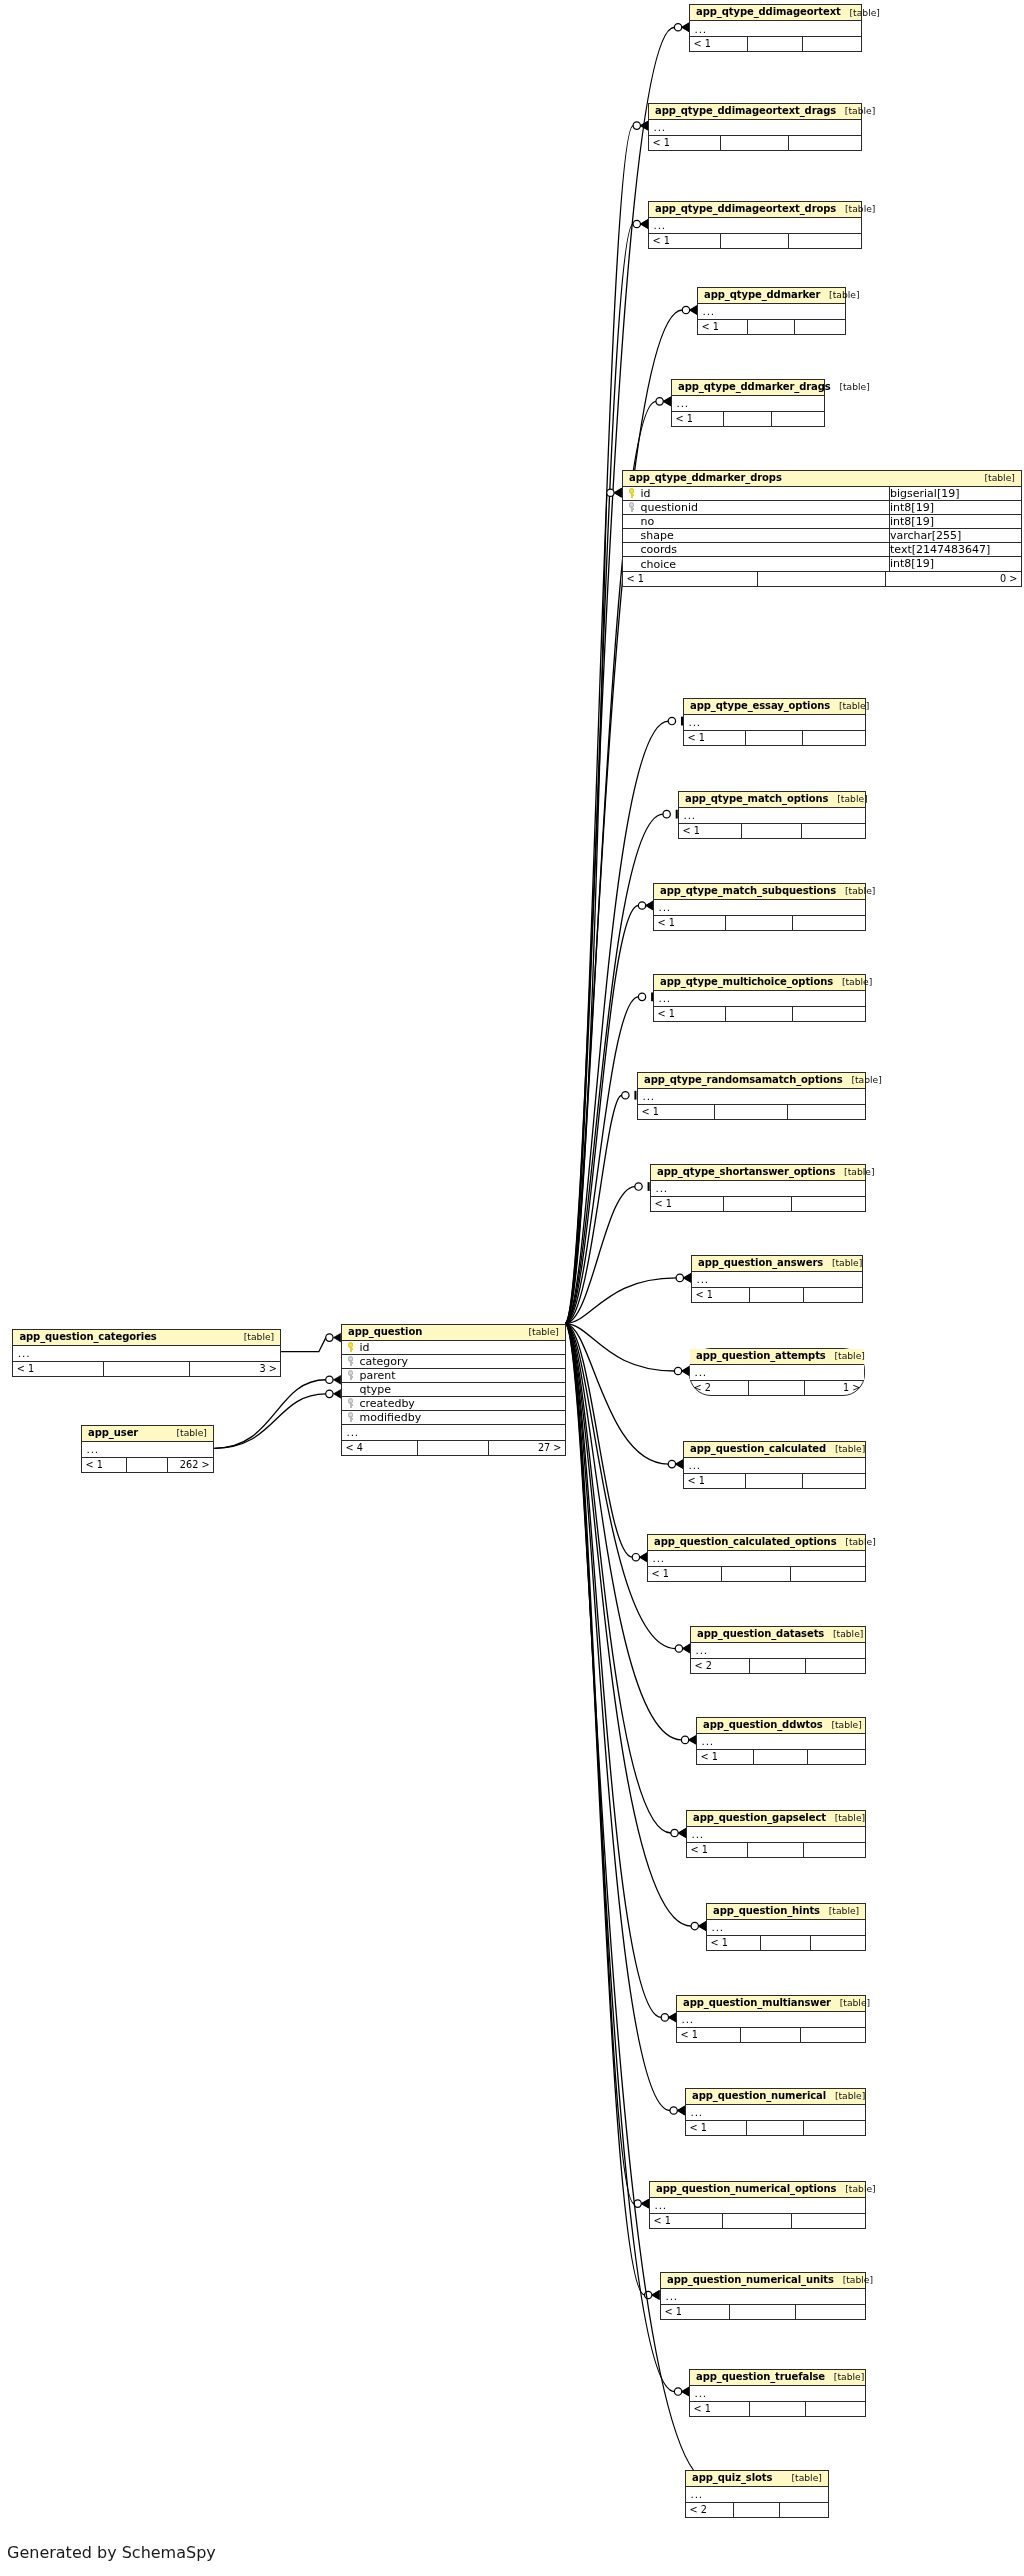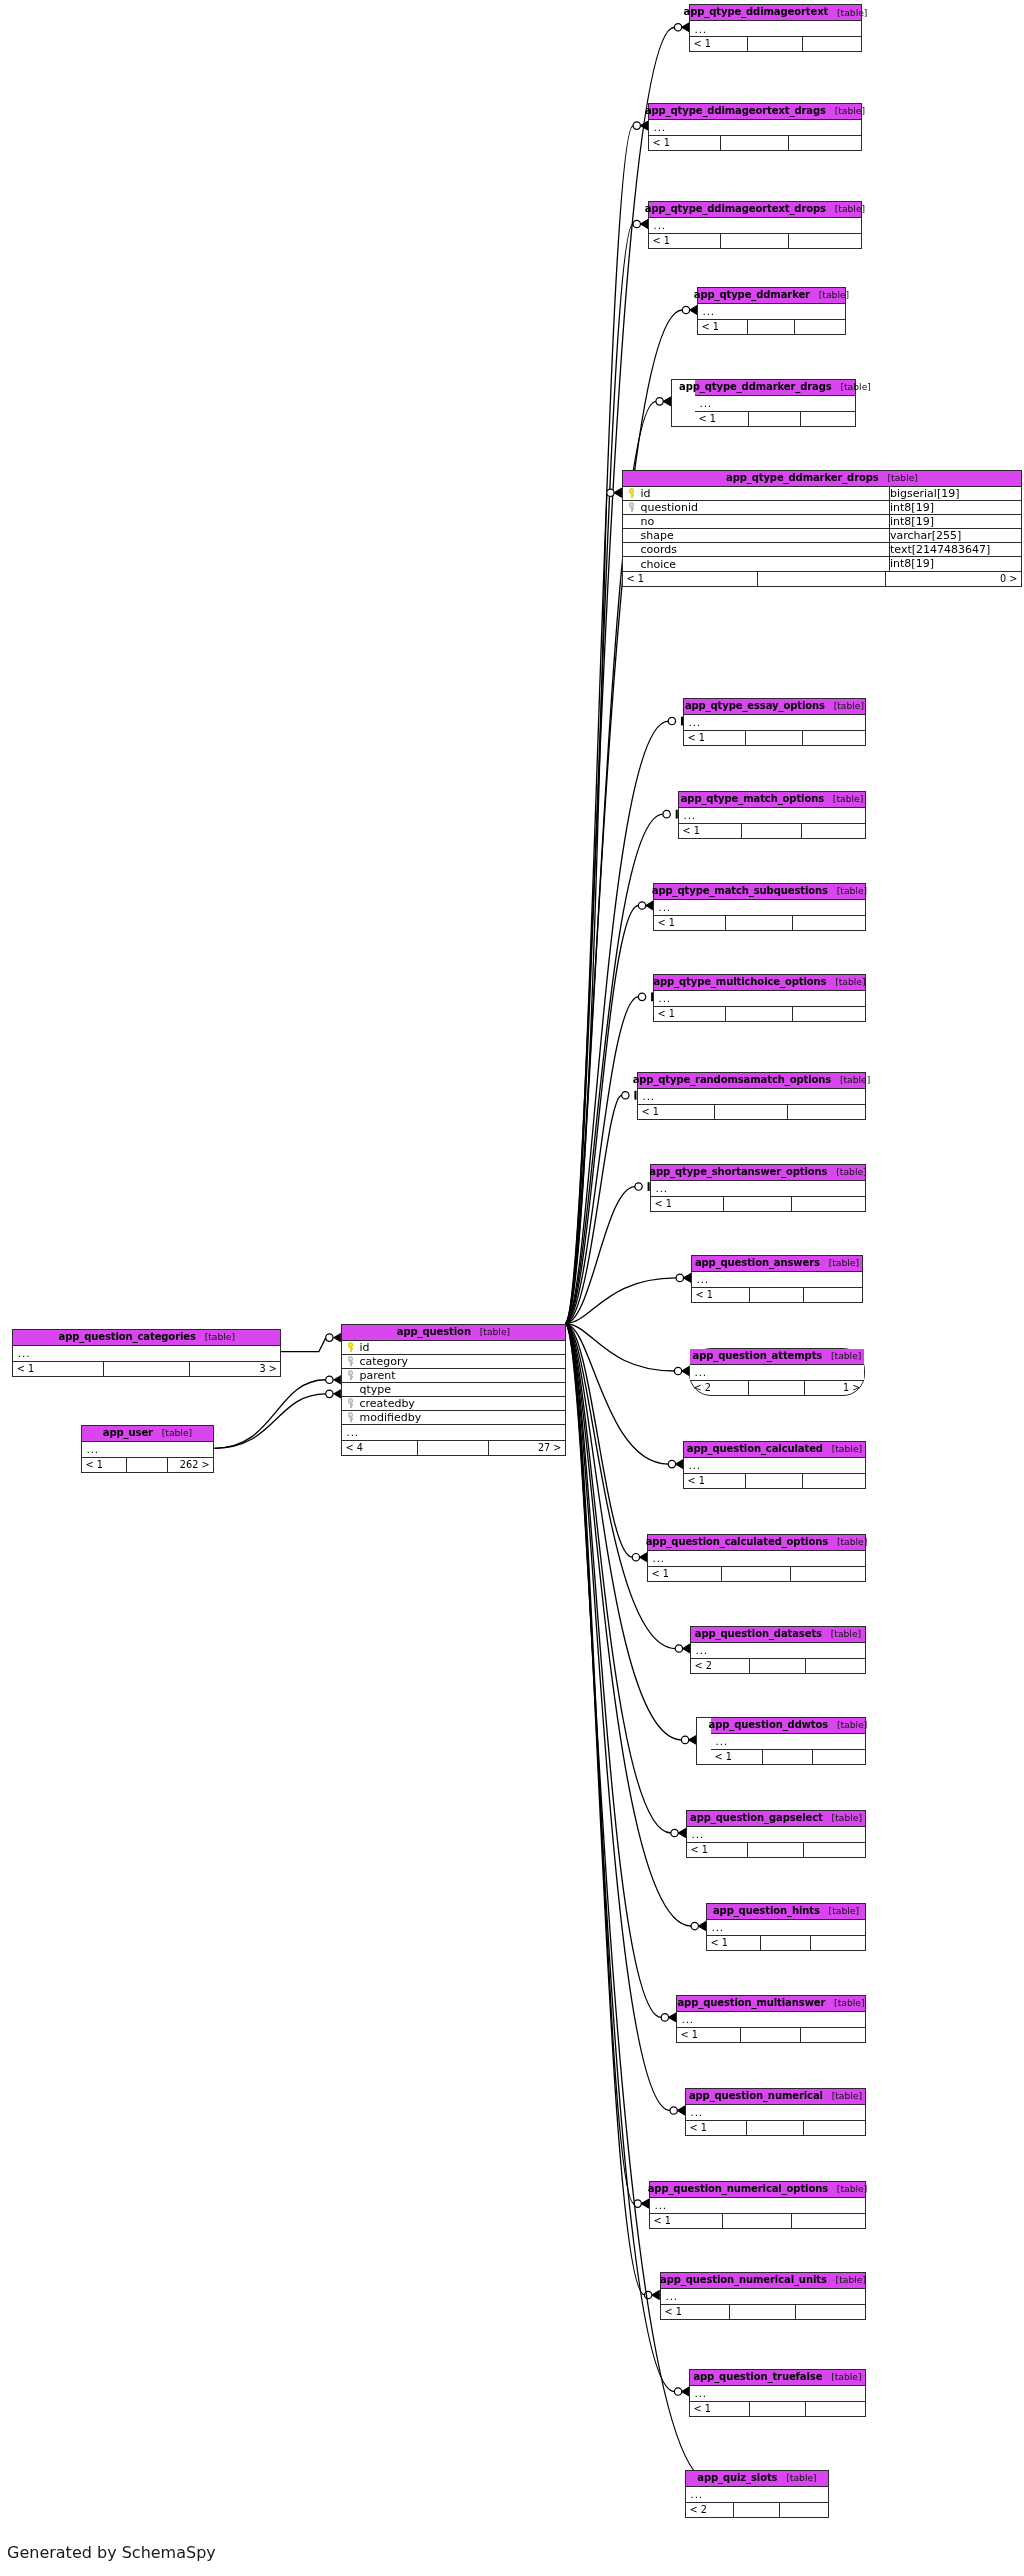--- a/index.html
+++ b/index.html
@@ -32,22 +32,22 @@
     background: #ffffff;
     font-size: 10px;
     line-height: 1;
     z-index: 3;
   }
   .node.thick { border-width: 1.8px; }
 
   .node .titlebar {
     display: flex;
     align-items: center;
-    justify-content: center;
-    background: #d946ef;
+    justify-content: space-between;
+    background: #fef9c3;
     border-bottom: 0.9px solid #2b2b2b;
     padding: 2.6px 6.1px 3.5px 6.1px;
     height: 16px;
     box-sizing: border-box;
   }
   .node .tname {
     font-weight: bold;
     font-size: 10px;
     color: #000000;
     white-space: nowrap;
@@ -329,21 +329,21 @@
         </div>
         <div class="rows">
           <div class="row ellipsis">...</div>
         </div>
         <div class="footer">
           <div class="fcell fleft">&lt; 1</div>
           <div class="fcell fmid"></div>
           <div class="fcell fright"></div>
         </div>
       </div>
-      <div class="node" style="left: 671px; top: 379px; width: 185px; padding-left: 23px;">
+      <div class="node" style="left: 671px; top: 379px; width: 154px;">
         <div class="titlebar">
           <span class="tname">app_qtype_ddmarker_drags</span>
           <span class="ttag">[table]</span>
         </div>
         <div class="rows">
           <div class="row ellipsis">...</div>
         </div>
         <div class="footer">
           <div class="fcell fleft">&lt; 1</div>
           <div class="fcell fmid"></div>
@@ -548,21 +548,21 @@
         </div>
         <div class="rows">
           <div class="row ellipsis">...</div>
         </div>
         <div class="footer">
           <div class="fcell fleft">&lt; 2</div>
           <div class="fcell fmid"></div>
           <div class="fcell fright"></div>
         </div>
       </div>
-      <div class="node" style="left: 696px; top: 1717px; width: 170px; padding-left: 14px;">
+      <div class="node" style="left: 696px; top: 1717px; width: 170px;">
         <div class="titlebar">
           <span class="tname">app_question_ddwtos</span>
           <span class="ttag">[table]</span>
         </div>
         <div class="rows">
           <div class="row ellipsis">...</div>
         </div>
         <div class="footer">
           <div class="fcell fleft">&lt; 1</div>
           <div class="fcell fmid"></div>

